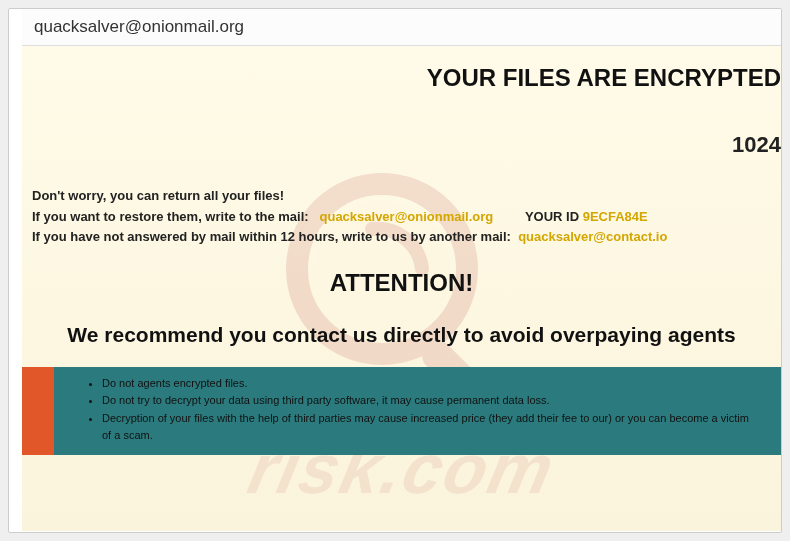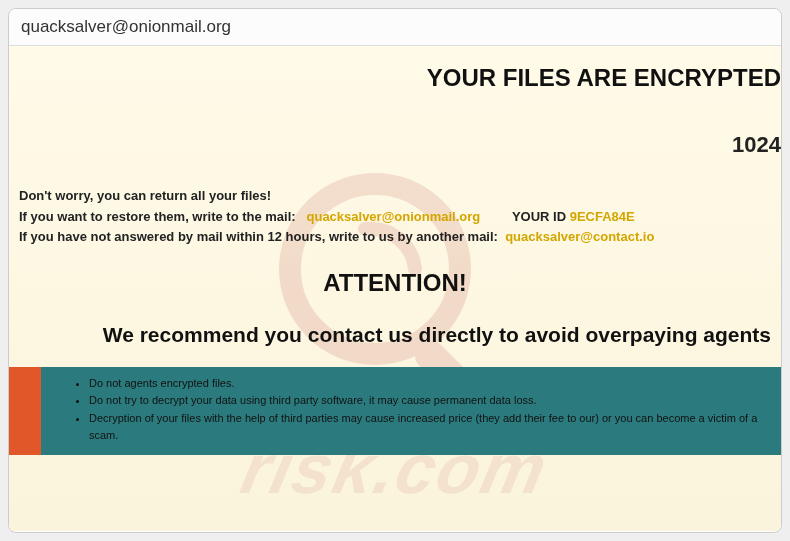--- a/index.html
+++ b/index.html
@@ -12,24 +12,25 @@
       background: #efefef;
       width: 790px;
       height: 541px;
       padding: 8px;
       position: relative;
       overflow: hidden;
     }
     .window {
       background: #fff;
       border: 1px solid #ccc;
-      border-radius: 8px;
+      border-radius: 2px;
       height: 100%;
       overflow: hidden;
       position: relative;
+      padding-left: 13px;
     }
     .titlebar {
       padding: 8px 12px;
       border-bottom: 1px solid #ddd;
       font-size: 17px;
       color: #333;
       background: #fcfcfc;
     }
     .content {
       position: relative;
@@ -93,21 +94,21 @@
     }
     .attention {
       text-align: center;
       font-size: 24px;
       font-weight: bold;
       color: #111;
       margin-top: 22px;
       margin-bottom: 26px;
     }
     .recommend {
-      text-align: right;
+      text-align: center;
       font-size: 21px;
       font-weight: bold;
       color: #111;
       margin-bottom: 20px;
       padding: 0 10px;
     }
     .notice-block {
       display: flex;
       margin: 0;
     }

